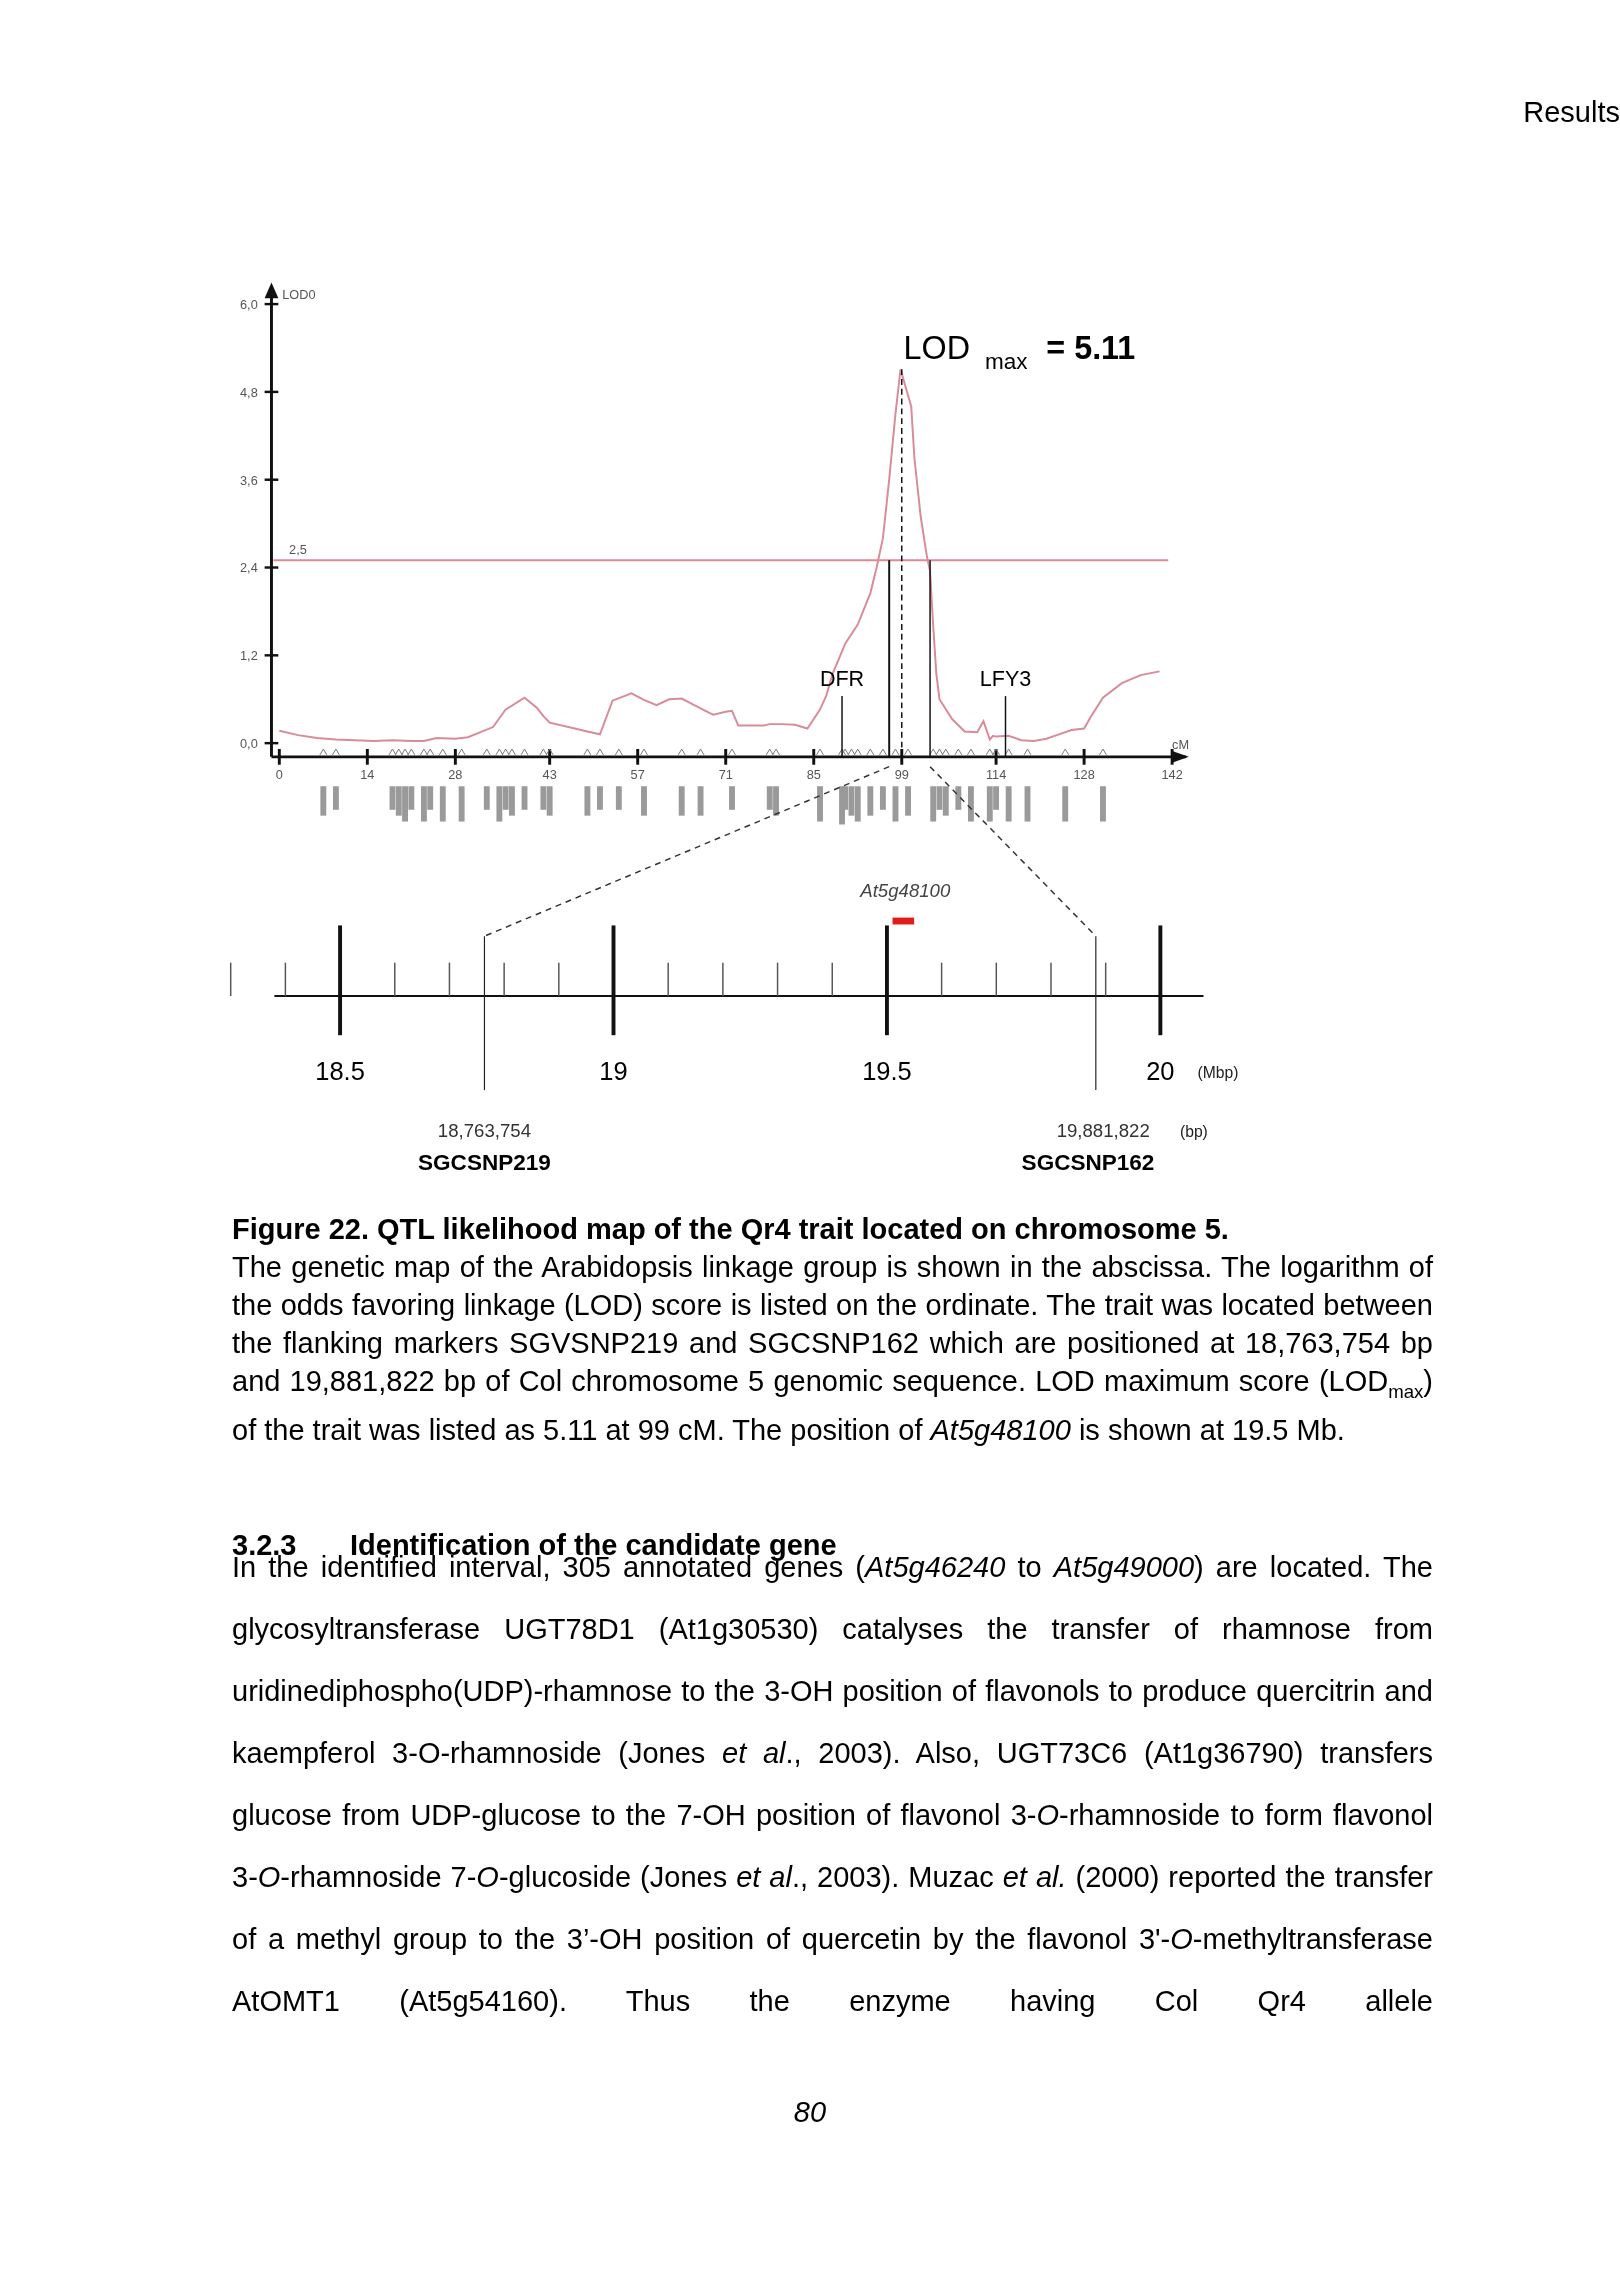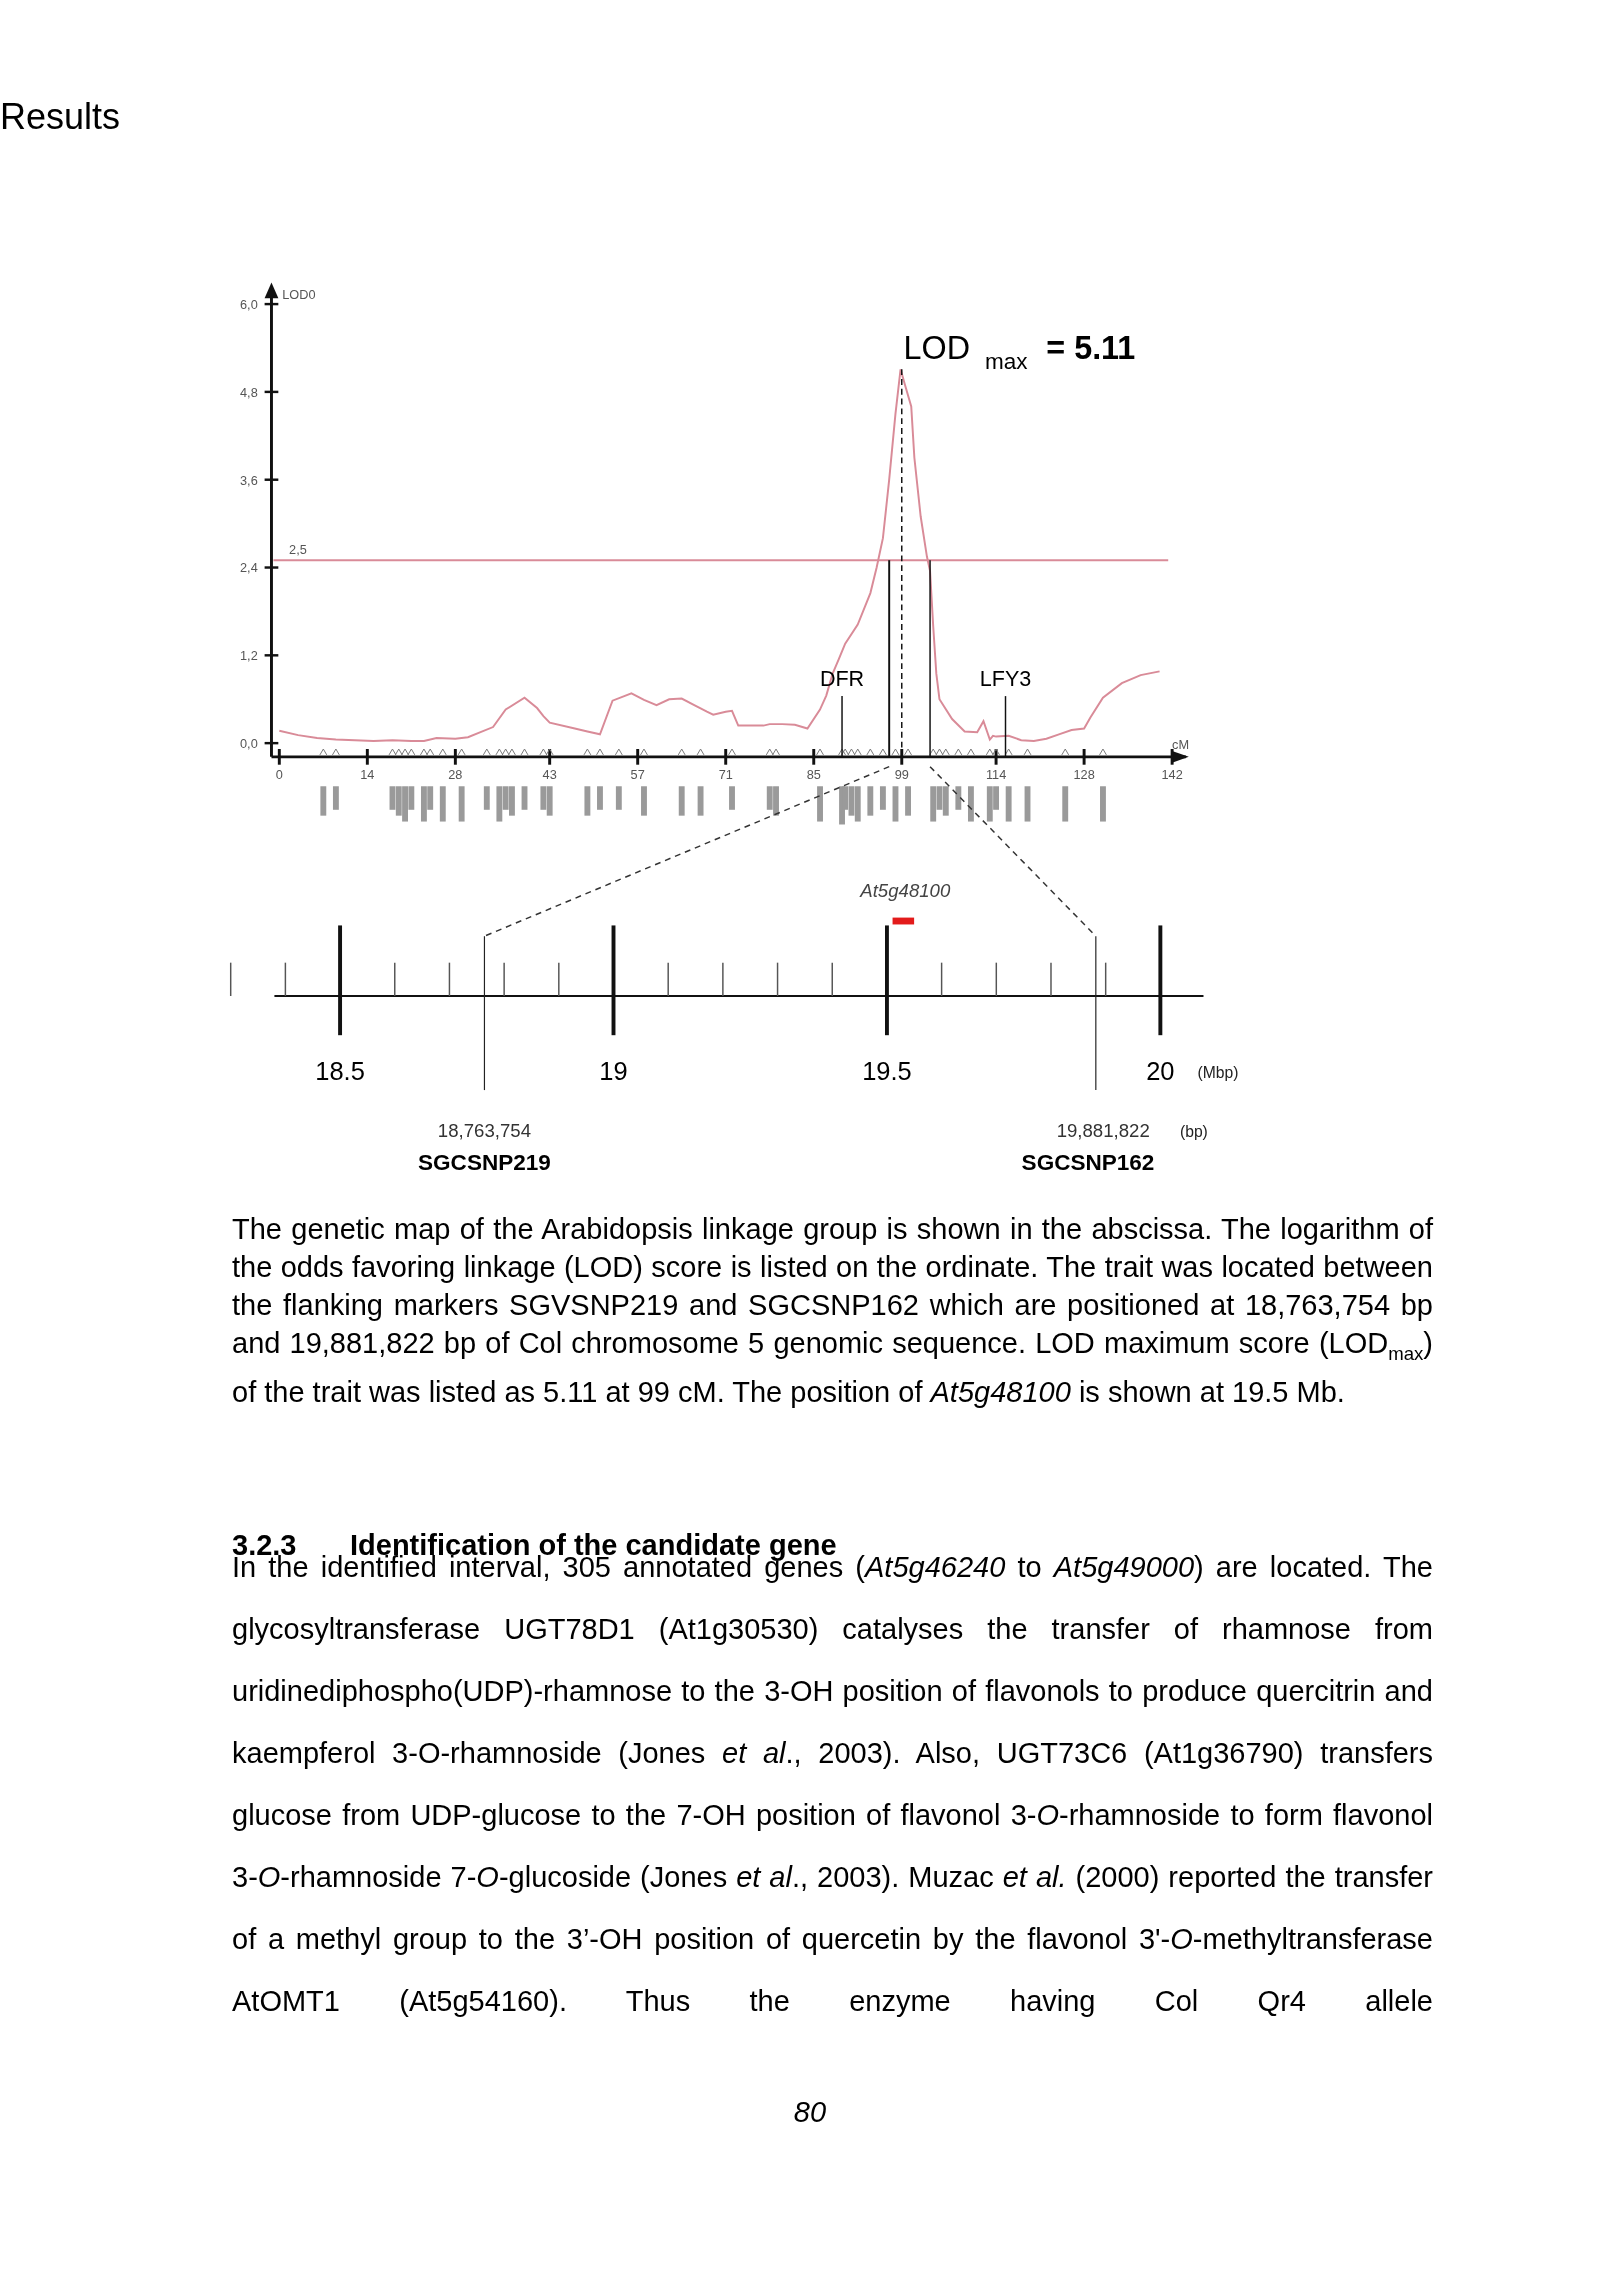--- a/index.html
+++ b/index.html
@@ -1,19 +1,19 @@
 <!DOCTYPE html>
 <html><head>
 <meta charset="utf-8">
 <style>
   html, body { margin: 0; padding: 0; background: #ffffff; }
   body { width: 1620px; height: 2293px; position: relative; overflow: hidden;
          font-family: "Liberation Sans", sans-serif; color: #000; }
-  .running-head { position: absolute; top: 96px; left: 0; width: 1620px; text-align: left;
-                  font-size: 36px; }
+  .running-head { position: absolute; top: 96px; left: 0; width: 1620px; text-align: right;
+                  font-size: 29px; }
   .page-number { position: absolute; top: 2096px; left: 0; width: 1620px; text-align: center;
                  font-size: 29px; font-style: italic; }
   #figure { position: absolute; left: 0; top: 0; width: 1620px; height: 1206px; }
   .caption { position: absolute; left: 232px; top: 1210px; width: 1201px; font-size: 29px;
              line-height: 38px; text-align: justify; }
   .caption .title { font-weight: bold; display: block; }
   .section-heading { position: absolute; left: 232px; top: 1529px; width: 1201px; font-size: 29px;
                      font-weight: bold; }
   .section-heading .num { display: inline-block; width: 118px; }
   .body-text { position: absolute; left: 232px; top: 1536px; width: 1201px; font-size: 29px;
@@ -209,20 +209,21 @@
       <line x1="1118.1560000000009" y1="955" x2="1118.1560000000009" y2="1112" stroke="#222" stroke-width="1.2"></line>
       <text x="1078.1560000000009" y="1160" font-size="19" fill="#333" text-anchor="start">19,881,822</text>
       <text x="1110.1560000000009" y="1194" font-size="23" font-weight="bold" text-anchor="middle">SGCSNP162</text>
       <text x="1204" y="1160" font-size="16" fill="#222">(bp)</text>
       <line x1="907.3028169014084" y1="782" x2="494.31199999999967" y2="955" stroke="#333" stroke-width="1.5" stroke-dasharray="6,5"></line>
       <line x1="949.0035211267606" y1="782" x2="1118.1560000000009" y2="955" stroke="#333" stroke-width="1.5" stroke-dasharray="6,5"></line>
     </g>
 </svg>
 
 <div class="caption">
+  <span class="title">Figure 22. QTL likelihood map of the Qr4 trait located on chromosome 5.</span>
   <span>The genetic map of the Arabidopsis linkage group is shown in the abscissa.  The logarithm of the odds favoring linkage (LOD) score is listed on the ordinate.  The trait was located between the flanking markers SGVSNP219 and SGCSNP162 which are positioned at 18,763,754 bp and 19,881,822 bp of Col chromosome 5 genomic sequence.  LOD maximum score (LOD</span><sub style="font-size:18.6px">max</sub><span>) of the trait was listed as 5.11 at 99 cM.  The position of </span><i>At5g48100</i><span> is shown at 19.5 Mb.</span>
 </div>
 
 <div class="section-heading">
   <span class="num">3.2.3</span><span>Identification of the candidate gene</span>
 </div>
 
 <div class="body-text"><span>In the identified interval, 305 annotated genes (</span><i>At5g46240</i><span> to </span><i>At5g49000</i><span>) are located.  The glycosyltransferase UGT78D1 (At1g30530) catalyses the transfer of rhamnose from uridinediphospho(UDP)-rhamnose to the 3-OH position of flavonols to produce quercitrin and kaempferol 3-O-rhamnoside (Jones </span><i>et al</i><span>., 2003).  Also, UGT73C6 (At1g36790) transfers glucose from UDP-glucose to the 7-OH position of flavonol 3-</span><i>O</i><span>-rhamnoside to form flavonol 3-</span><i>O</i><span>-rhamnoside 7-</span><i>O</i><span>-glucoside (Jones </span><i>et al</i><span>., 2003).  Muzac </span><i>et al.</i><span> (2000) reported the transfer of a methyl group to the 3’-OH position of quercetin by the flavonol 3'-</span><i>O</i><span>-methyltransferase AtOMT1 (At5g54160).  Thus the enzyme having Col Qr4 allele</span></div>
 
 <div class="page-number">80</div>

